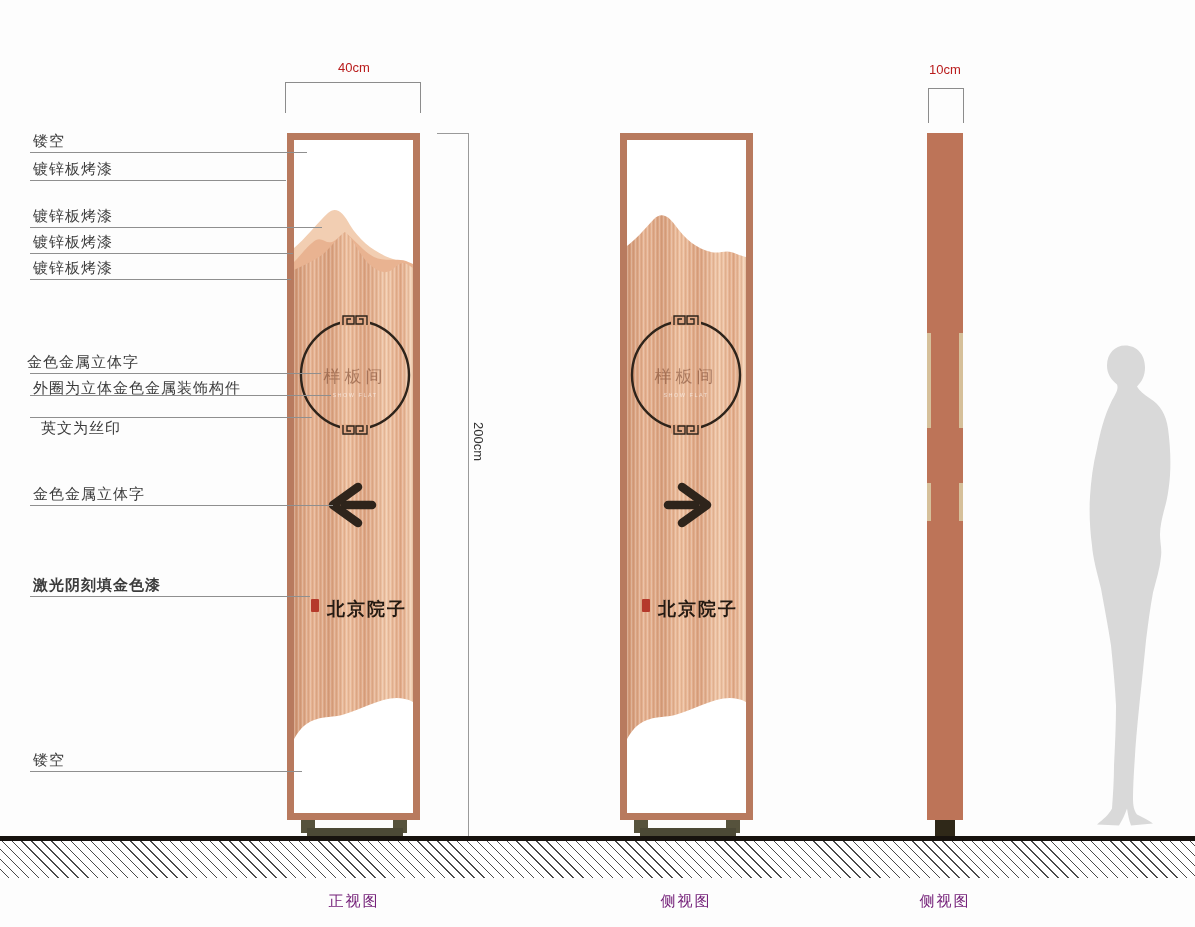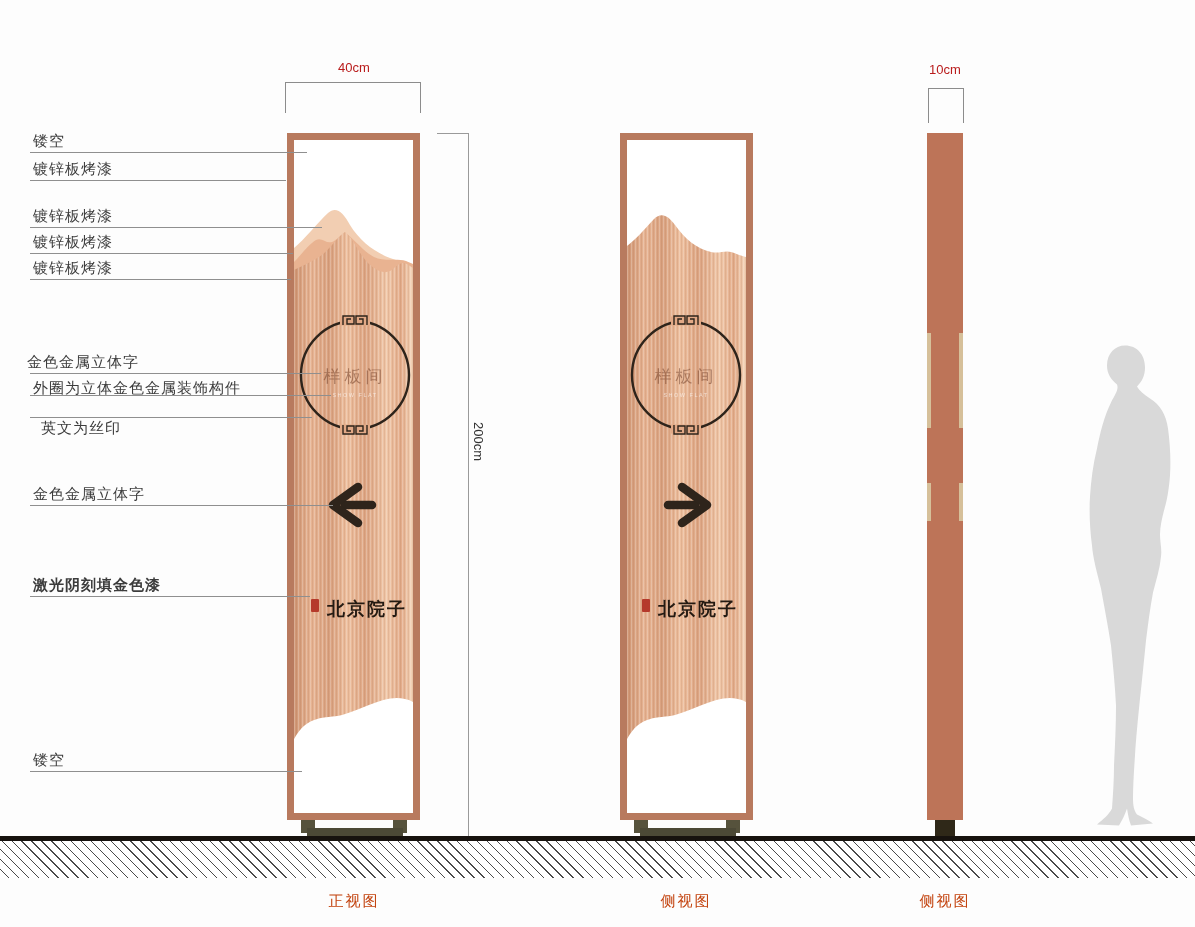--- a/index.html
+++ b/index.html
@@ -33,21 +33,21 @@
   .side-panel{position:absolute;background:var(--copper-solid);}
   .tan-strip{position:absolute;width:4px;background:var(--tan);}
   .side-foot{position:absolute;background:#2f2818;}
   .base-leg{position:absolute;background:var(--base-olive);}
   .base-plate{position:absolute;background:var(--base-olive-dark);}
   
   #ground-line{position:absolute;left:0;top:836px;width:1195px;height:5px;background:var(--ground);}
   #ground-hatch{position:absolute;left:0;top:841px;width:1195px;height:37px;
     background:repeating-linear-gradient(45deg,#ffffff 0px,#ffffff 6px,#4a4a4a 6px,#4a4a4a 7px);}
   
-  .view-caption{position:absolute;top:892px;width:140px;text-align:center;font-size:15px;color:#c2410c;letter-spacing:2px;}
+  .view-caption{position:absolute;top:892px;width:140px;text-align:center;font-size:15px;color:#701a75;letter-spacing:2px;}
   
   #silhouette{position:absolute;left:1040px;top:336px;width:155px;height:497px;}
 </style>
 </head>
 <body>
 
 <div id="stage">
 
   <div class="panel" style="left:287px;top:133px;width:133px;height:687px;">
     <svg width="119" height="673" viewBox="0 0 119 673">

